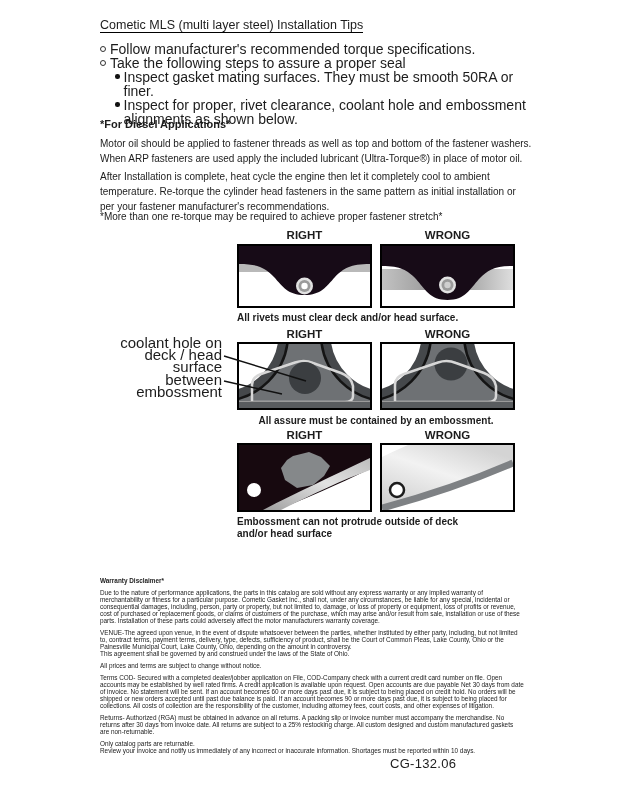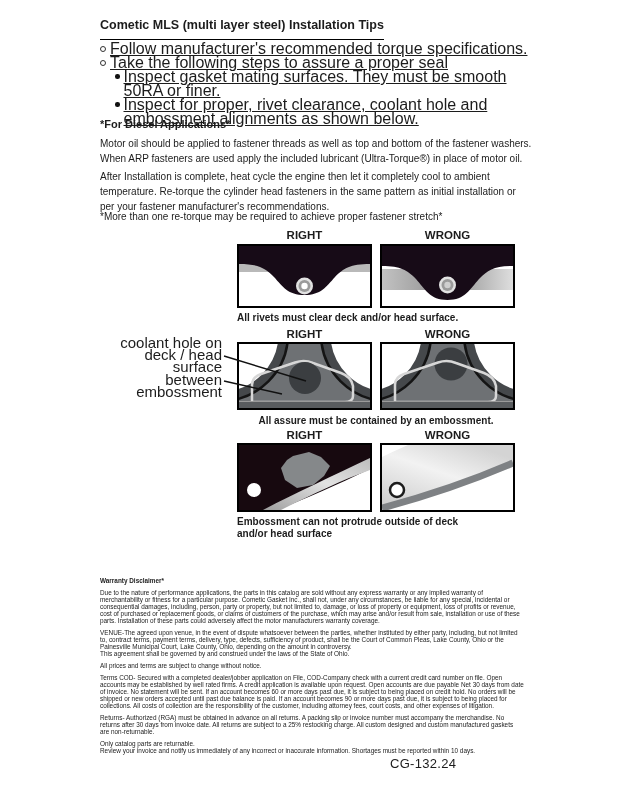--- a/index.html
+++ b/index.html
@@ -1,25 +1,25 @@
 <!DOCTYPE html>
 <html><head>
 <meta charset="utf-8">
 <style>
   html,body{margin:0;padding:0;background:#fff;}
   .page{position:relative;width:618px;height:800px;background:#fff;overflow:hidden;
         font-family:"Liberation Sans",sans-serif;color:#1c1c1c;}
   .abs{position:absolute;}
 
   
-  .doc-title{left:100px;top:18px;font-size:12.5px;font-weight:bold;
-             border-bottom:1.5px solid #000;padding-bottom:7px;white-space:nowrap;}
-
-  
-  .bullets{left:100px;top:42px;width:440px;font-size:16px;line-height:14px;text-decoration:underline;}
+  .doc-title{left:100px;top:18px;font-size:12.5px;font-weight:normal;
+             border-bottom:1.5px solid #000;padding-bottom:0;white-space:nowrap;}
+
+  
+  .bullets{left:100px;top:42px;width:440px;font-size:14px;line-height:14px;}
   .brow{display:flex;align-items:flex-start;}
   .bmark{flex:0 0 auto;width:4px;height:4px;border:1.2px solid #333;border-radius:50%;
          margin:4px 4px 0 0;}
   .sub .brow{margin-left:15px;}
   .smark{flex:0 0 auto;width:4.5px;height:4.5px;background:#111;border-radius:50%;
          margin:4px 4px 0 0;}
 
   
   .diesel-h{left:100px;top:118px;font-size:11px;font-weight:bold;}
   .para{left:100px;width:432px;font-size:10px;line-height:15px;}
@@ -251,15 +251,15 @@
     <p>Due to the nature of performance applications, the parts in this catalog are sold without any express warranty or any implied warranty of merchantability or fitness for a particular purpose.  Cometic Gasket Inc., shall not, under any circumstances, be liable for any special, incidental or consequential damages, including, person, party or property, but not limited to, damage, or loss of property or equipment, loss of profits or revenue, cost of purchased or replacement goods, or claims of customers of the purchase, which may arise and/or result from sale, installation or use of these parts.  Installation of these parts could adversely affect the motor manufacturers warranty coverage.</p>
     <p class="nogap">VENUE-The agreed upon venue, in the event of dispute whatsoever between the parties, whether instituted by either party, including, but not limited to, contract terms, payment terms, delivery, type, defects, sufficiency of product, shall be the Court of Common Pleas, Lake County, Ohio or the Painesville Municipal Court, Lake County, Ohio, depending on the amount in controversy.</p>
     <p>This agreement shall be governed by and construed under the laws of the State of Ohio.</p>
     <p>All prices and terms are subject to change without notice.</p>
     <p>Terms COD- Secured with a completed dealer/jobber application on File, COD-Company check with a current credit card number on file.  Open accounts may be established by well rated firms.  A credit application is available upon request.  Open accounts are due payable Net 30 days from date of invoice.  No statement will be sent.  If an account becomes 60 or more days past due, it is subject to being placed on credit hold.  No orders will be shipped or new orders accepted until past due balance is paid.  If an account becomes 90 or more days past due, it is subject to being placed for collections.  All costs of collection are the responsibility of the customer, including attorney fees, court costs, and other expenses of litigation.</p>
     <p>Returns- Authorized (RGA) must be obtained in advance on all returns.  A packing slip or invoice number must accompany the merchandise.  No returns after 30 days from invoice date.  All returns are subject to a 25% restocking charge.  All custom designed and custom manufactured gaskets are non-returnable.</p>
     <p class="nogap">Only catalog parts are returnable.</p>
     <p>Review your invoice and notify us immediately of any incorrect or inaccurate information.  Shortages must be reported within 10 days.</p>
   </div>
 
-  <div class="abs doc-code">CG-132.24</div>
+  <div class="abs doc-code">CG-132.06</div>
 
 </div>
 
 </body></html>

